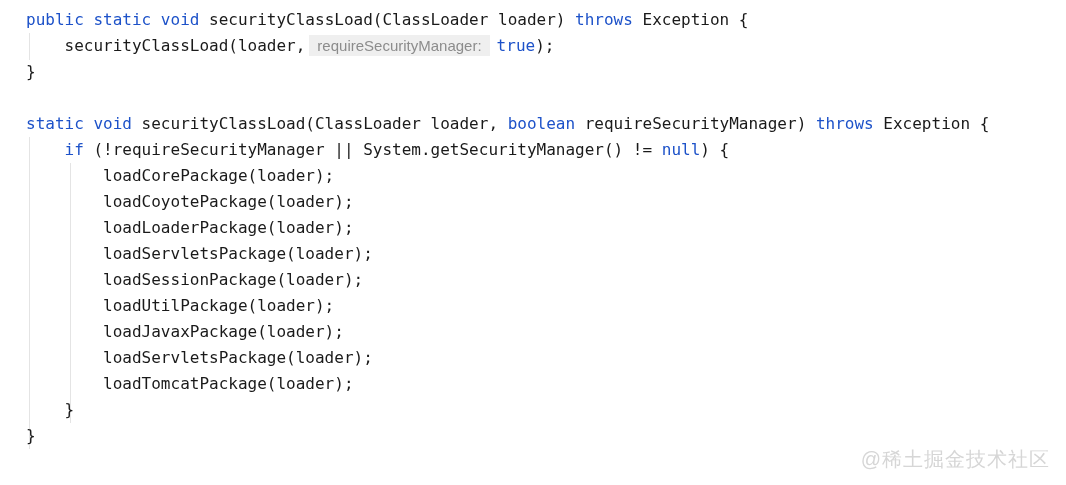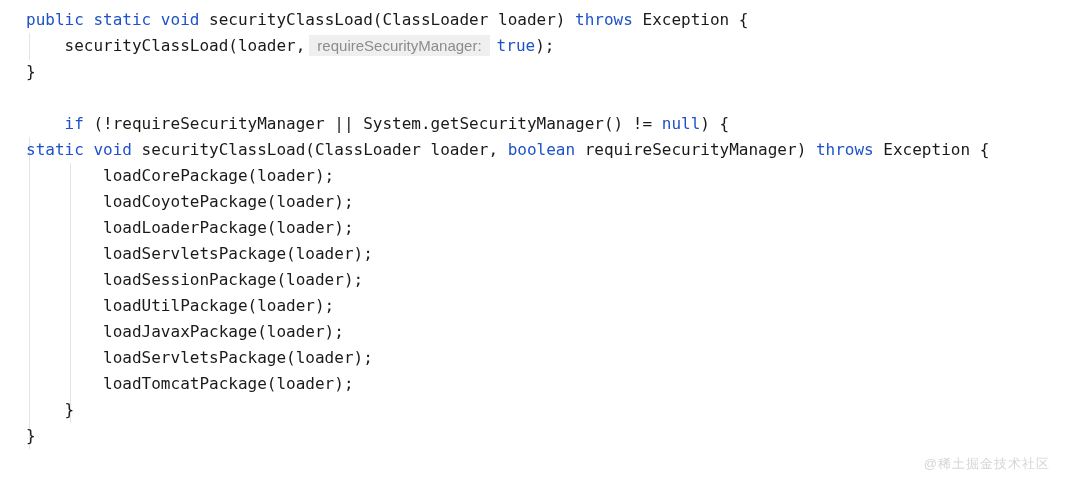--- a/index.html
+++ b/index.html
@@ -55,42 +55,42 @@
   .indent-guide {
     position: absolute;
     width: 1px;
     background: var(--guide);
   }
   .watermark {
     position: absolute;
     right: 16px;
     bottom: 12px;
     font-family: "Liberation Sans", sans-serif;
-    font-size: 13px;
+    font-size: 20px;
     letter-spacing: 1px;
     color: var(--watermark);
     user-select: none;
   }
 </style>
 </head>
 <body>
 
 <div class="editor">
   <div id="guides">
       <div class="indent-guide" style="left: 29px; top: 33px; height: 27px;"></div>
       <div class="indent-guide" style="left: 29px; top: 137px; height: 312px;"></div>
       <div class="indent-guide" style="left: 70px; top: 163px; height: 260px;"></div>
     </div>
   <div class="code" id="code-block">
       <div class="code-line"><span class="tok tok-k">public static void </span><span class="tok tok-p">securityClassLoad(ClassLoader loader) </span><span class="tok tok-k">throws</span><span class="tok tok-p"> Exception {</span></div>
       <div class="code-line"><span class="tok tok-p">    securityClassLoad(loader,</span><span class="tok tok-h">requireSecurityManager:</span><span class="tok tok-k">true</span><span class="tok tok-p">);</span></div>
       <div class="code-line"><span class="tok tok-p">}</span></div>
       <div class="code-line"></div>
+      <div class="code-line"><span class="tok tok-k">static void </span><span class="tok tok-p">securityClassLoad(ClassLoader loader, </span><span class="tok tok-k">boolean</span><span class="tok tok-p"> requireSecurityManager) </span><span class="tok tok-k">throws</span><span class="tok tok-p"> Exception {</span></div>
       <div class="code-line"><span class="tok tok-p">    </span><span class="tok tok-k">if</span><span class="tok tok-p"> (!requireSecurityManager || System.getSecurityManager() != </span><span class="tok tok-k">null</span><span class="tok tok-p">) {</span></div>
-      <div class="code-line"><span class="tok tok-k">static void </span><span class="tok tok-p">securityClassLoad(ClassLoader loader, </span><span class="tok tok-k">boolean</span><span class="tok tok-p"> requireSecurityManager) </span><span class="tok tok-k">throws</span><span class="tok tok-p"> Exception {</span></div>
       <div class="code-line"><span class="tok tok-p">        loadCorePackage(loader);</span></div>
       <div class="code-line"><span class="tok tok-p">        loadCoyotePackage(loader);</span></div>
       <div class="code-line"><span class="tok tok-p">        loadLoaderPackage(loader);</span></div>
       <div class="code-line"><span class="tok tok-p">        loadServletsPackage(loader);</span></div>
       <div class="code-line"><span class="tok tok-p">        loadSessionPackage(loader);</span></div>
       <div class="code-line"><span class="tok tok-p">        loadUtilPackage(loader);</span></div>
       <div class="code-line"><span class="tok tok-p">        loadJavaxPackage(loader);</span></div>
       <div class="code-line"><span class="tok tok-p">        loadServletsPackage(loader);</span></div>
       <div class="code-line"><span class="tok tok-p">        loadTomcatPackage(loader);</span></div>
       <div class="code-line"><span class="tok tok-p">    }</span></div>

